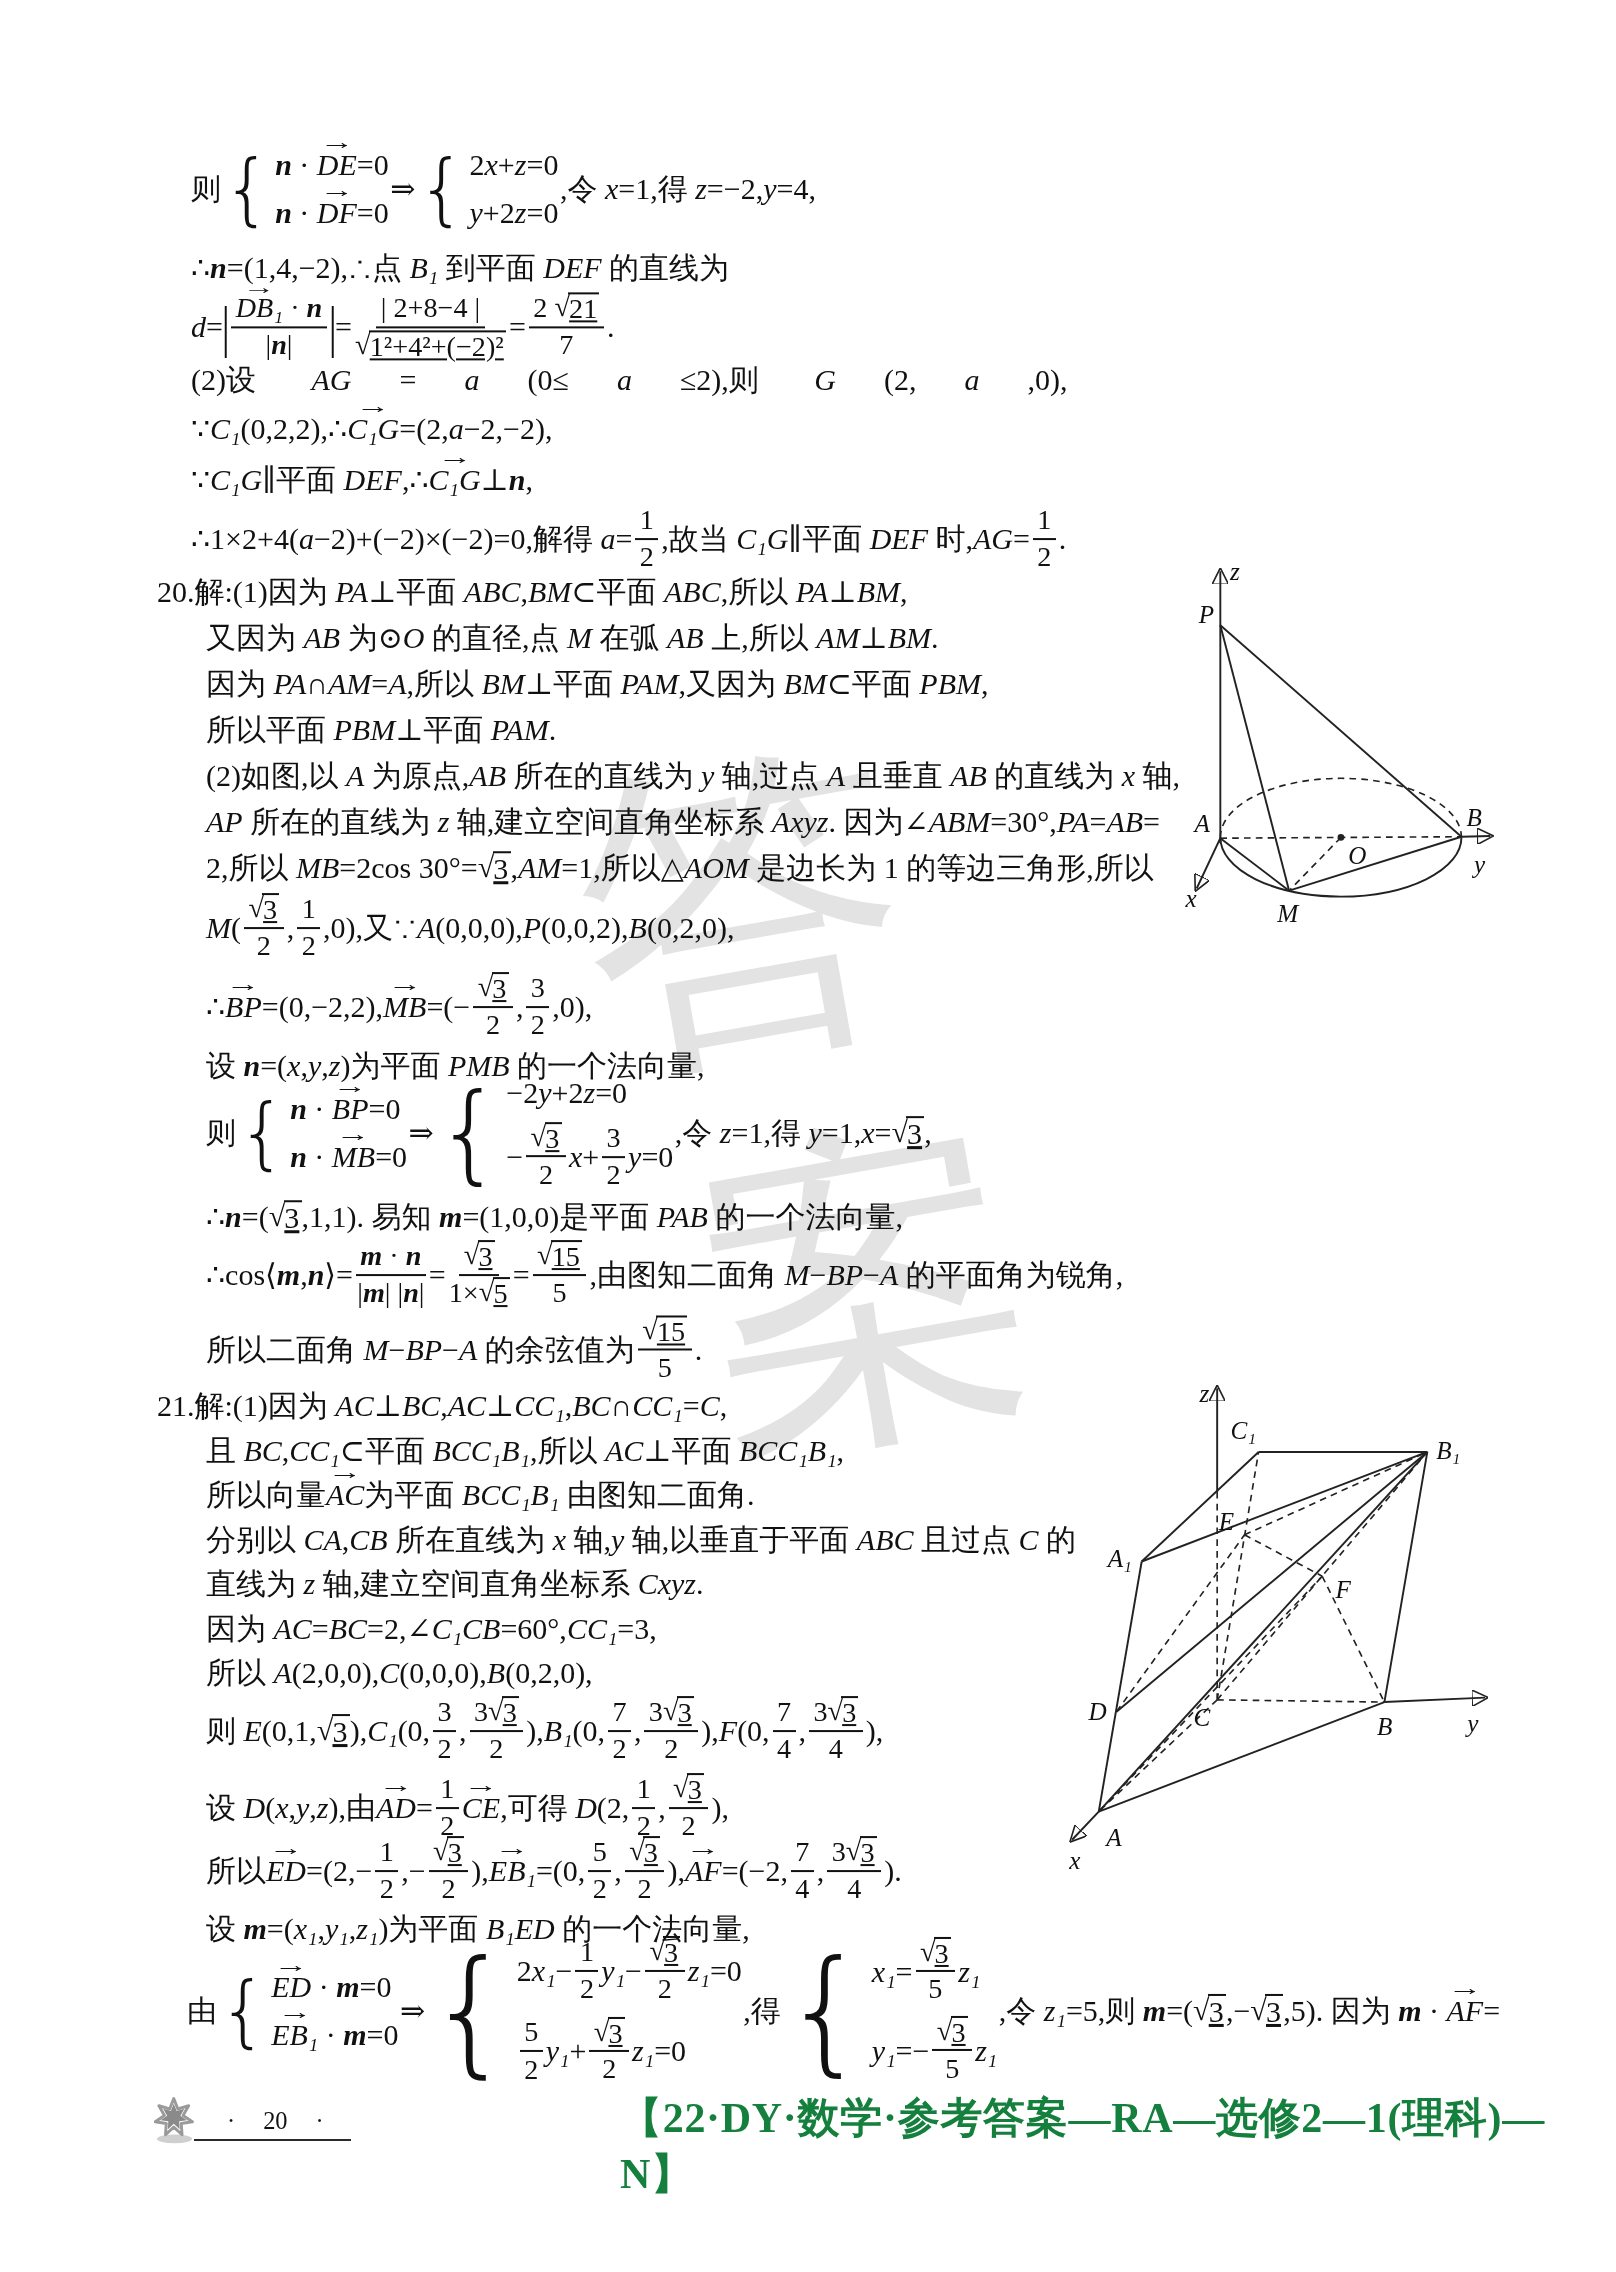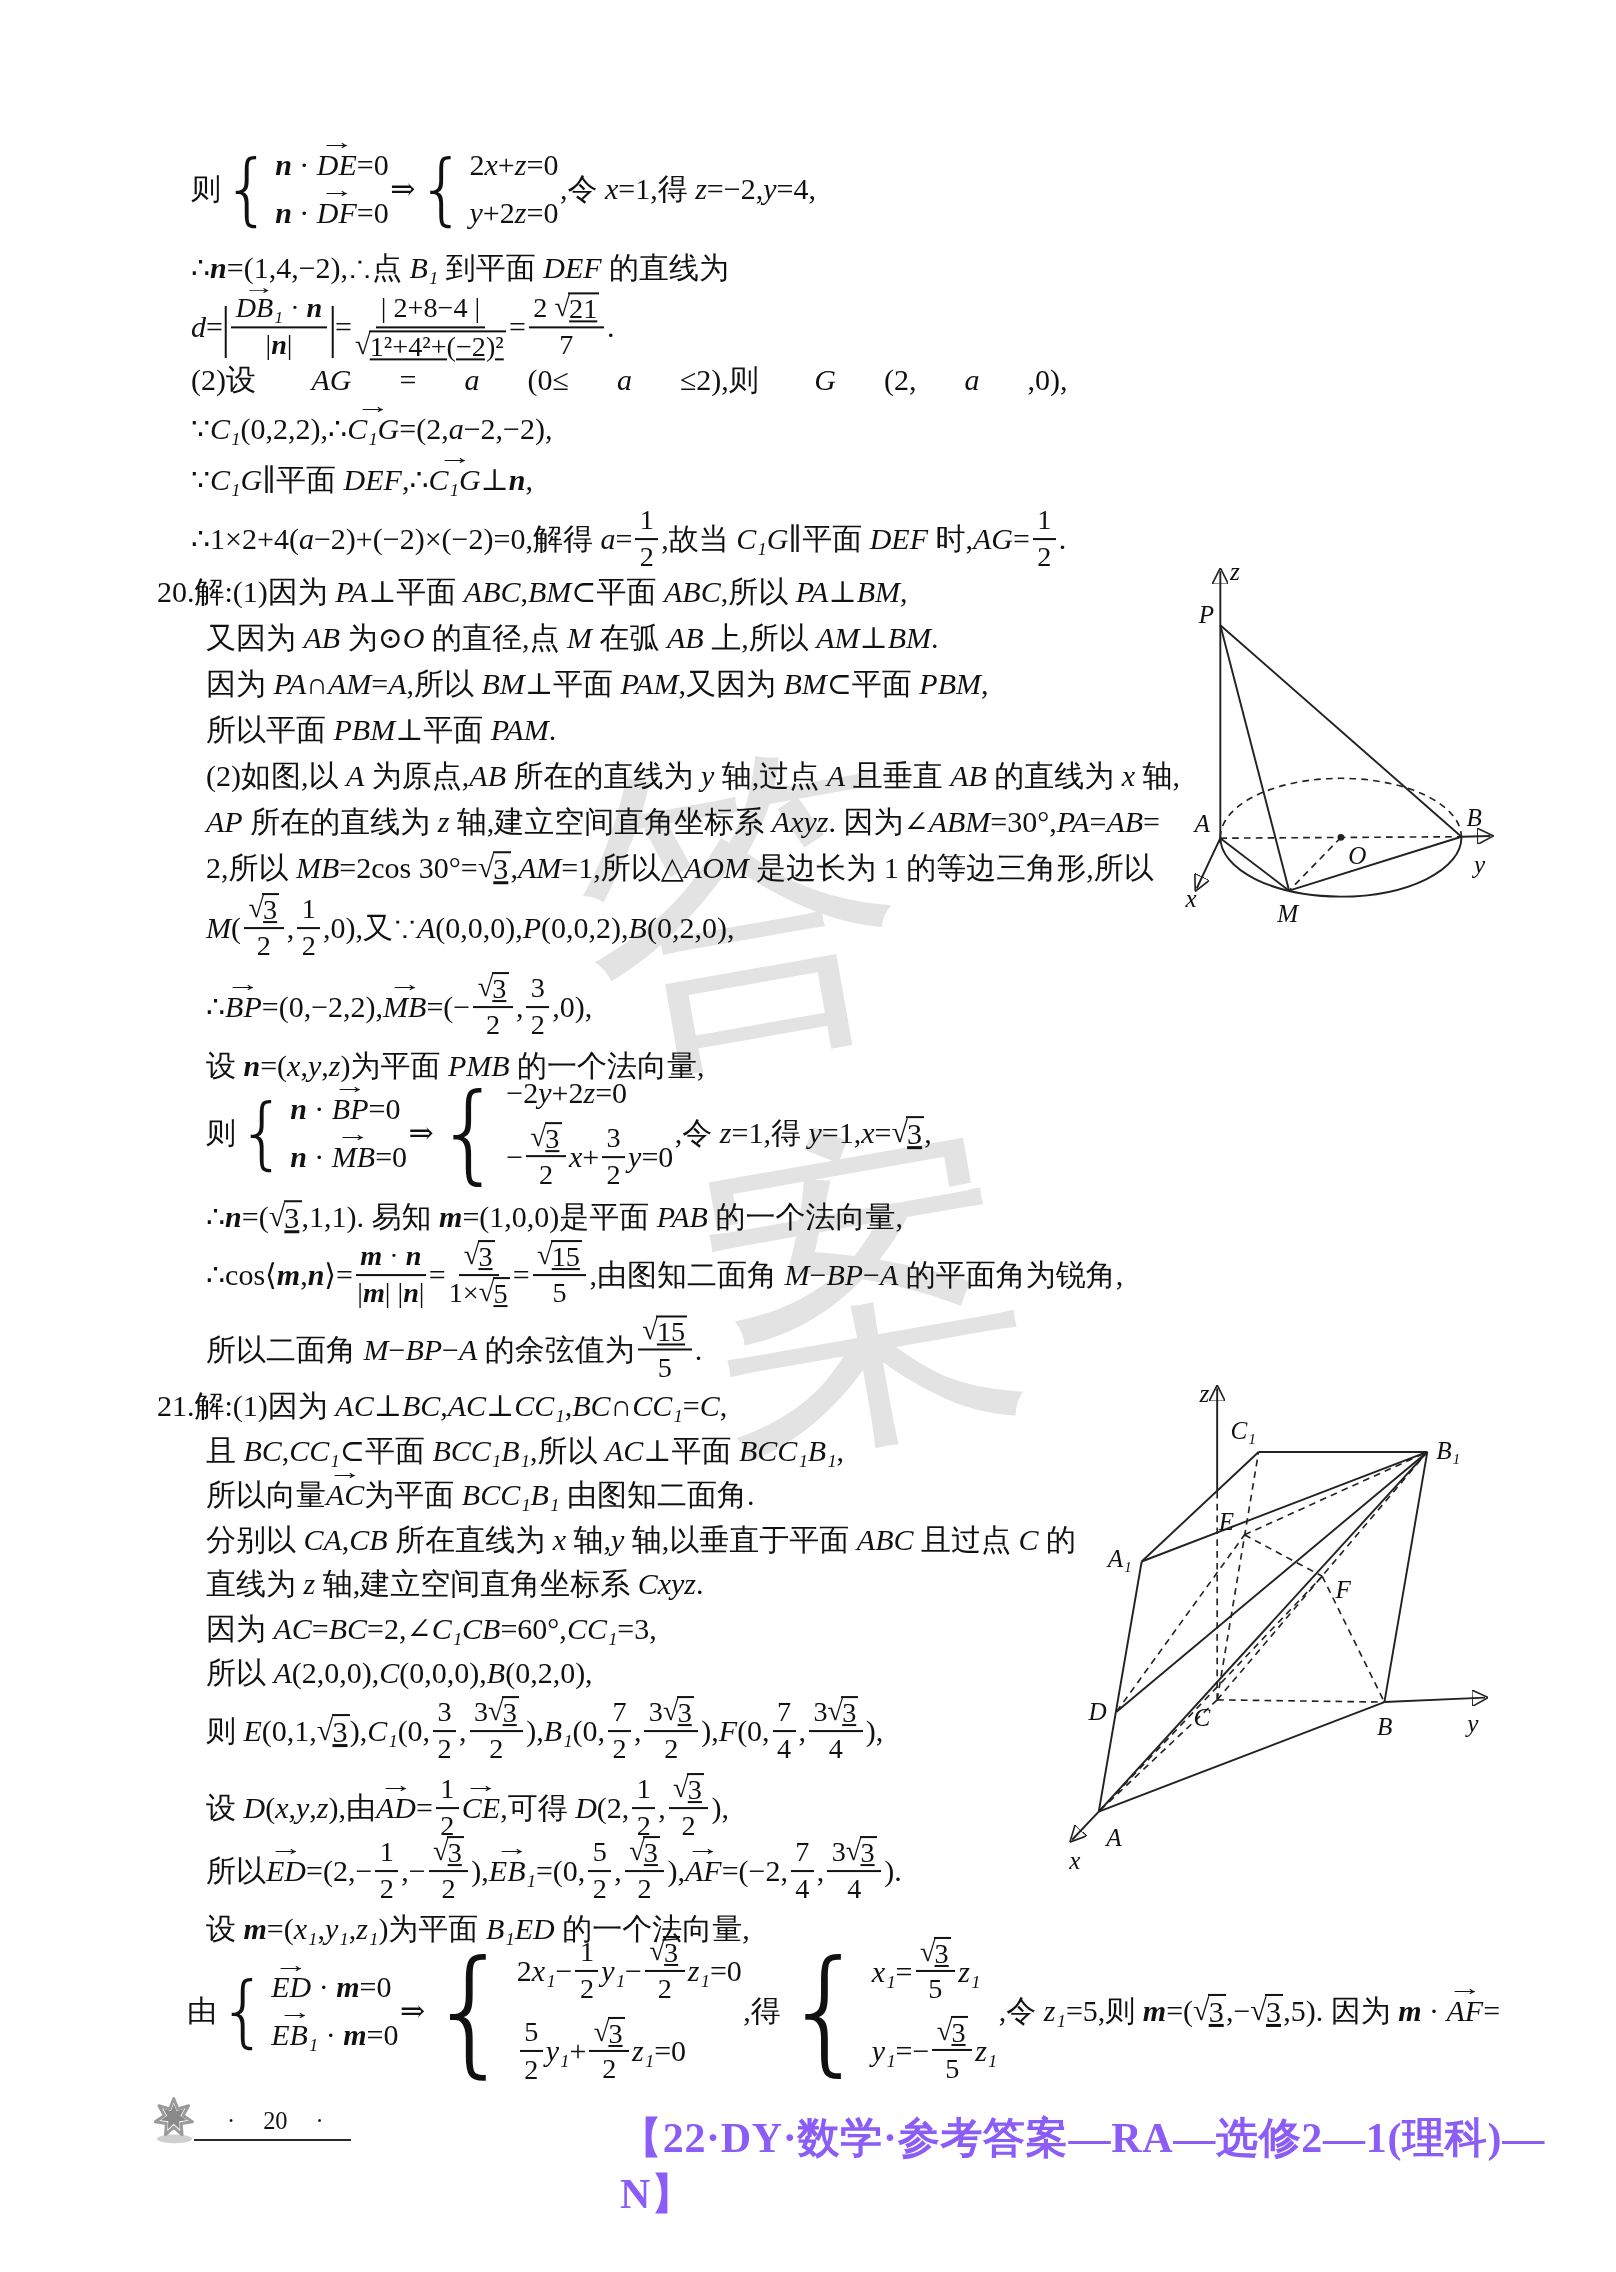--- a/index.html
+++ b/index.html
@@ -33,21 +33,21 @@
   .fig{position:absolute;z-index:1;}
   .fig line,.fig path{stroke:#222;fill:none;}
   .solid{stroke-width:2.6;}
   .dash{stroke-width:2.2;stroke-dasharray:9 7;}
   .flbl{font-family:"Liberation Serif","DejaVu Serif",serif;font-style:italic;
         font-size:34px;fill:#111;stroke:none;}
   
   .footer-rule{position:absolute;left:194px;top:2139px;width:157px;height:2.2px;background:#2a2a2a;}
   .pageno{position:absolute;left:227px;top:2107px;display:flex;gap:28px;font-size:24.4px;color:#111;z-index:2;}
   .imprint{position:absolute;left:620px;top:2090px;font-size:42px;font-weight:700;
-           letter-spacing:0.7px;color:#8b5cf6;z-index:2;font-family:"Liberation Serif","DejaVu Serif",serif;margin-top:20px;}
+           letter-spacing:0.7px;color:#15803d;z-index:2;font-family:"Liberation Serif","DejaVu Serif",serif;}
   .star{position:absolute;left:154px;top:2096px;z-index:2;}
 </style>
 </head>
 <body>
 
 <div class="page">
 
   <div class="wm" style="left:579px;top:746px;">答</div>
   <div class="wm" style="left:703px;top:1125px;">案</div>
 

